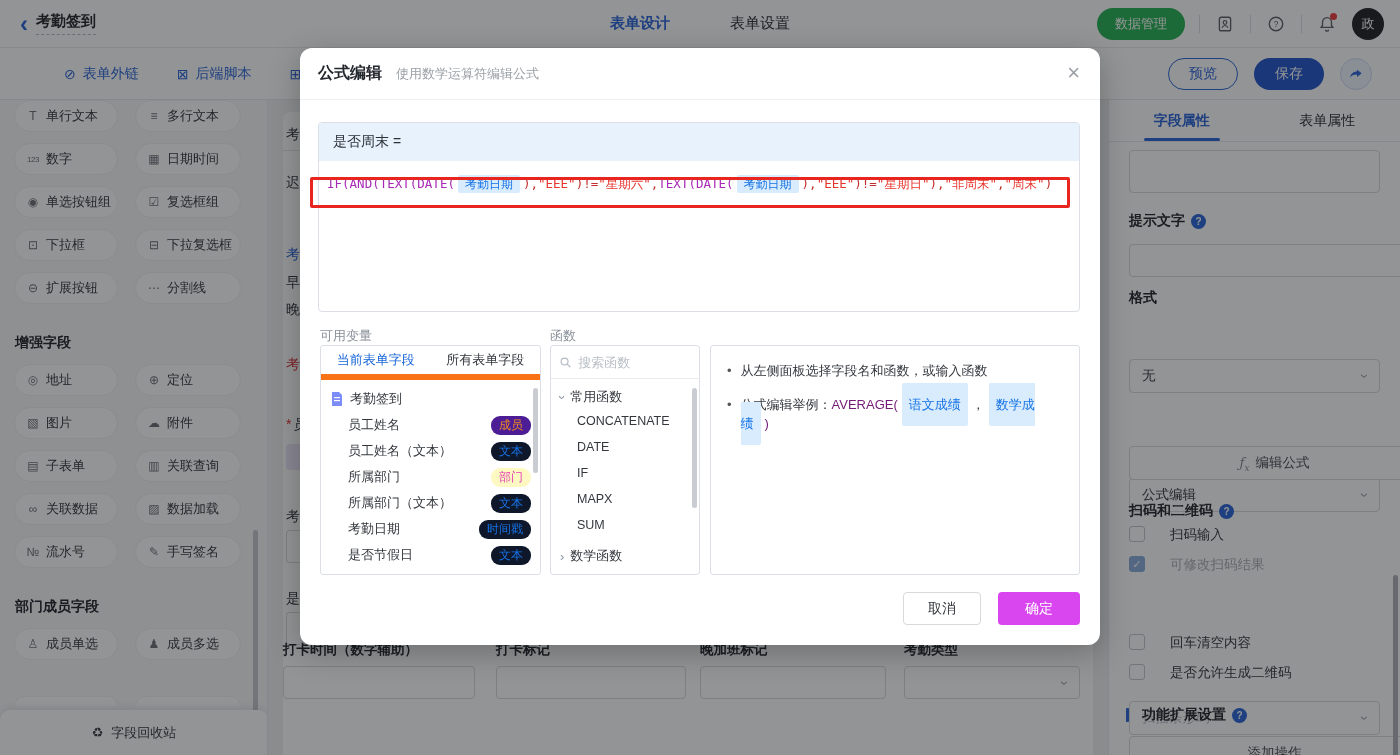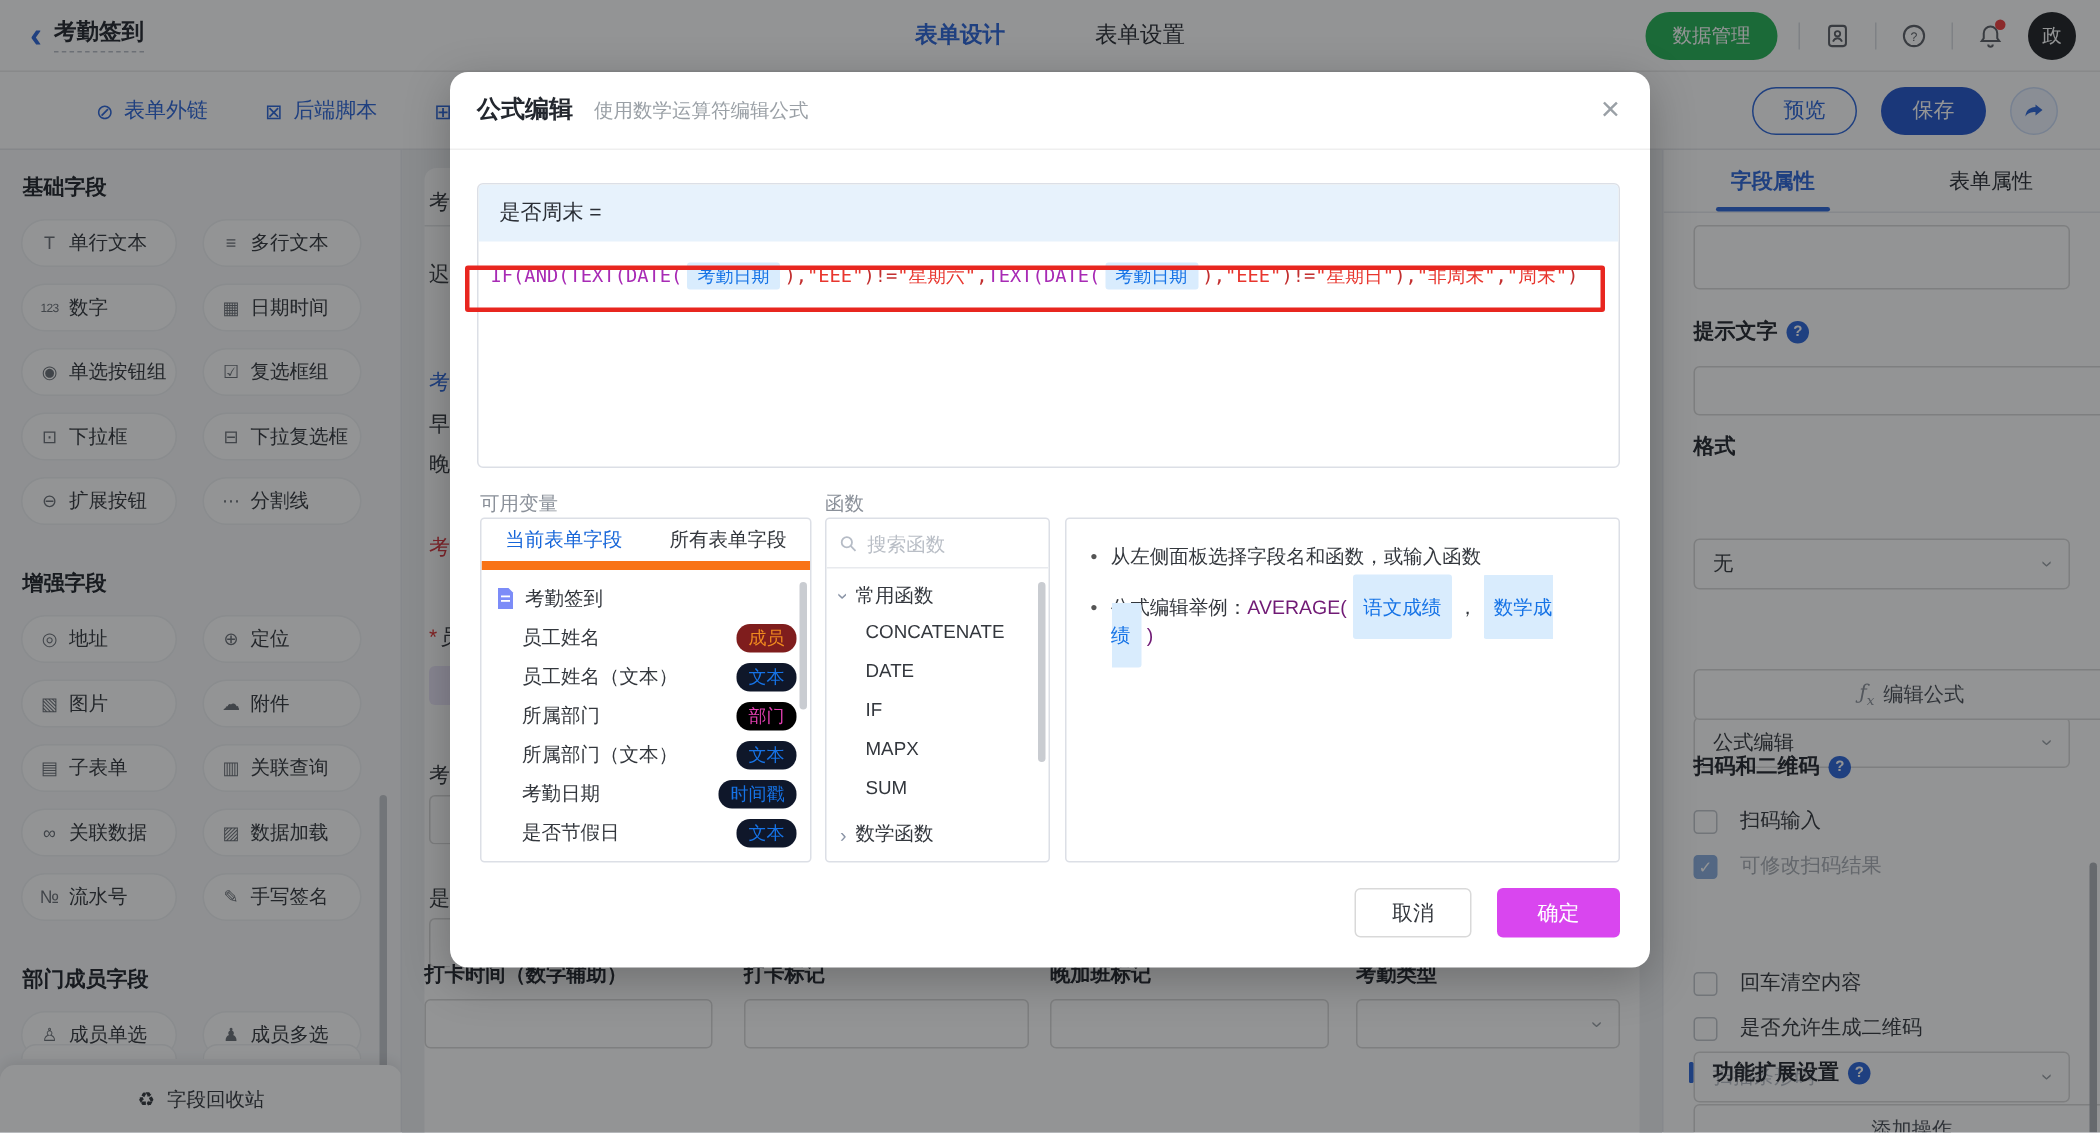--- a/index.html
+++ b/index.html
@@ -69,21 +69,21 @@
   .help-dot{width:15px;height:15px;border-radius:50%;background:#2d66d9;color:#fff;font-size:10px;font-weight:700;display:inline-flex;align-items:center;justify-content:center;cursor:pointer}
   .rp-input{height:33px;border:1px solid #d9d9d9;border-radius:4px;background:#fff;width:100%}
   .rp-box{border:1px solid #d9d9d9;border-radius:4px;background:#fff}
   .rp-select{height:34px;border:1px solid #d9d9d9;border-radius:4px;background:#fff;display:flex;align-items:center;padding:0 12px;font-size:13.5px;color:#33373d;cursor:pointer;position:relative}
   .rp-select.placeholder{color:#b9bec6}
   .chev{display:inline-block;transform:rotate(90deg);color:#9aa0a6;font-size:14px;line-height:1}
   .sel-chev{position:absolute;right:11px;top:9px}
   .rp-btn{height:34px;border:1px solid #d9d9d9;border-radius:4px;background:#fff;width:100%;display:flex;align-items:center;justify-content:center;gap:6px;font-size:13.5px;color:#4a4f57;cursor:pointer}
   .fxi{font-style:italic;color:#8a9099;font-family:"DejaVu Serif",serif}
   .fxi sub{font-size:9px}
-  .cb-row{display:flex;align-items:flex-end;gap:15px;height:30px;font-size:13.5px;color:#33373d;cursor:pointer}
+  .cb-row{display:flex;align-items:flex-start;gap:25px;height:30px;font-size:13.5px;color:#33373d;cursor:pointer}
   .cb{width:16px;height:16px;border:1.5px solid #c3c7cd;border-radius:3px;background:#fff;display:flex;align-items:center;justify-content:center}
   .cb.checked{background:#8aaede;border-color:#8aaede;color:#fff;font-size:11px}
   .cb-row.disabled{color:#a9aeb5}
   .sec-bar{width:3px;height:14px;background:#2d66d9;border-radius:1px;margin-right:7px}
   .rp-scroll{position:absolute;right:2px;top:475px;width:5px;height:185px;background:#aeb1b6;border-radius:3px}
 
   
   #overlay{position:absolute;left:0;top:0;width:1400px;height:755px;background:rgba(15,17,20,0.45);z-index:10}
   #modal{position:absolute;left:300px;top:48px;width:800px;height:597px;background:#fff;border-radius:12px;box-shadow:0 8px 30px rgba(0,0,0,0.25);z-index:20}
   #modal-header{height:52px;border-bottom:1px solid #efefef;display:flex;align-items:center;padding:0 18px}
@@ -100,23 +100,23 @@
   #red-annot{position:absolute;left:310px;top:177px;width:760px;height:31px;border:3px solid #e8261f;border-radius:2px;z-index:30;pointer-events:none}
   .panel-label{position:absolute;font-size:13px;color:#8a9099}
   .m-panel{position:absolute;top:297px;height:230px;border:1px solid #dcdfe6;border-radius:3px;background:#fff;overflow:hidden}
   #var-panel{left:20px;width:221px}
   #var-tabs{display:flex;height:34px;border-bottom:6px solid #f97316}
   .var-tab{flex:1;display:flex;align-items:center;justify-content:center;font-size:13px;color:#33373d;cursor:pointer}
   .var-tab.active{color:#1766d9}
   .tree-root{display:flex;align-items:center;gap:7px;padding:10px 0 4px 10px;font-size:13px;color:#33373d}
   .var-row{display:flex;align-items:center;justify-content:space-between;padding:0 9px 0 27px;height:26px;font-size:13px;color:#33373d;cursor:pointer}
   .badge{font-size:12px;border-radius:9px;padding:1px 8px;white-space:nowrap}
-  .badge.orange{color:#f08a1f;background:#7f1d1d}
+  .badge.orange{color:#f08a1f;background:#4c1d95}
   .badge.blue{color:#1673e6;background:#0f172a}
-  .badge.magenta{color:#e23fb1;background:#000000}
+  .badge.magenta{color:#e23fb1;background:#fef9c3}
   .v-scroll{position:absolute;right:2px;top:42px;width:5px;height:85px;background:#c9ccd1;border-radius:3px}
   #fn-panel{left:250px;width:150px}
   #fn-search{display:flex;align-items:center;gap:7px;height:33px;border-bottom:1px solid #e8eaee;padding:0 9px}
   #fn-search input{border:none;outline:none;width:100%;font-size:13px;color:#33373d;background:transparent}
   #fn-search input::placeholder{color:#b9bec6}
   .fn-group{display:flex;align-items:center;gap:6px;padding:9px 0 2px 9px;font-size:13px;color:#33373d;cursor:pointer}
   .tree-chev{display:inline-block;color:#8a94a6;font-size:13px;line-height:1}
   .tree-chev.open{transform:rotate(90deg)}
   .fn-item{padding:6px 0 6px 26px;font-size:12.5px;color:#33373d;cursor:pointer}
   .f-scroll{position:absolute;right:2px;top:42px;width:5px;height:120px;background:#c9ccd1;border-radius:3px}
@@ -190,21 +190,20 @@
     <span class="share-circ">
       <svg width="16" height="16" viewBox="0 0 24 24">
           <path d="M13.5 5.5l7 5.5-7 5.5v-3.6c-5.5 0-8.6 1.8-10 4.6.2-6 4.4-9.4 10-9.4z" fill="#2d66d9"></path>
         </svg>
     </span>
   </div>
 </div>
 
 <div id="sidebar">
   <div id="sidebar-groups">
-      <div class="sg-title">基础字段</div>
       <div class="sg-grid">
         <div class="fld-btn">
           <span class="ficon">T</span>
           <span>单行文本</span>
         </div>
         <div class="fld-btn">
           <span class="ficon">≡</span>
           <span>多行文本</span>
         </div>
         <div class="fld-btn">

